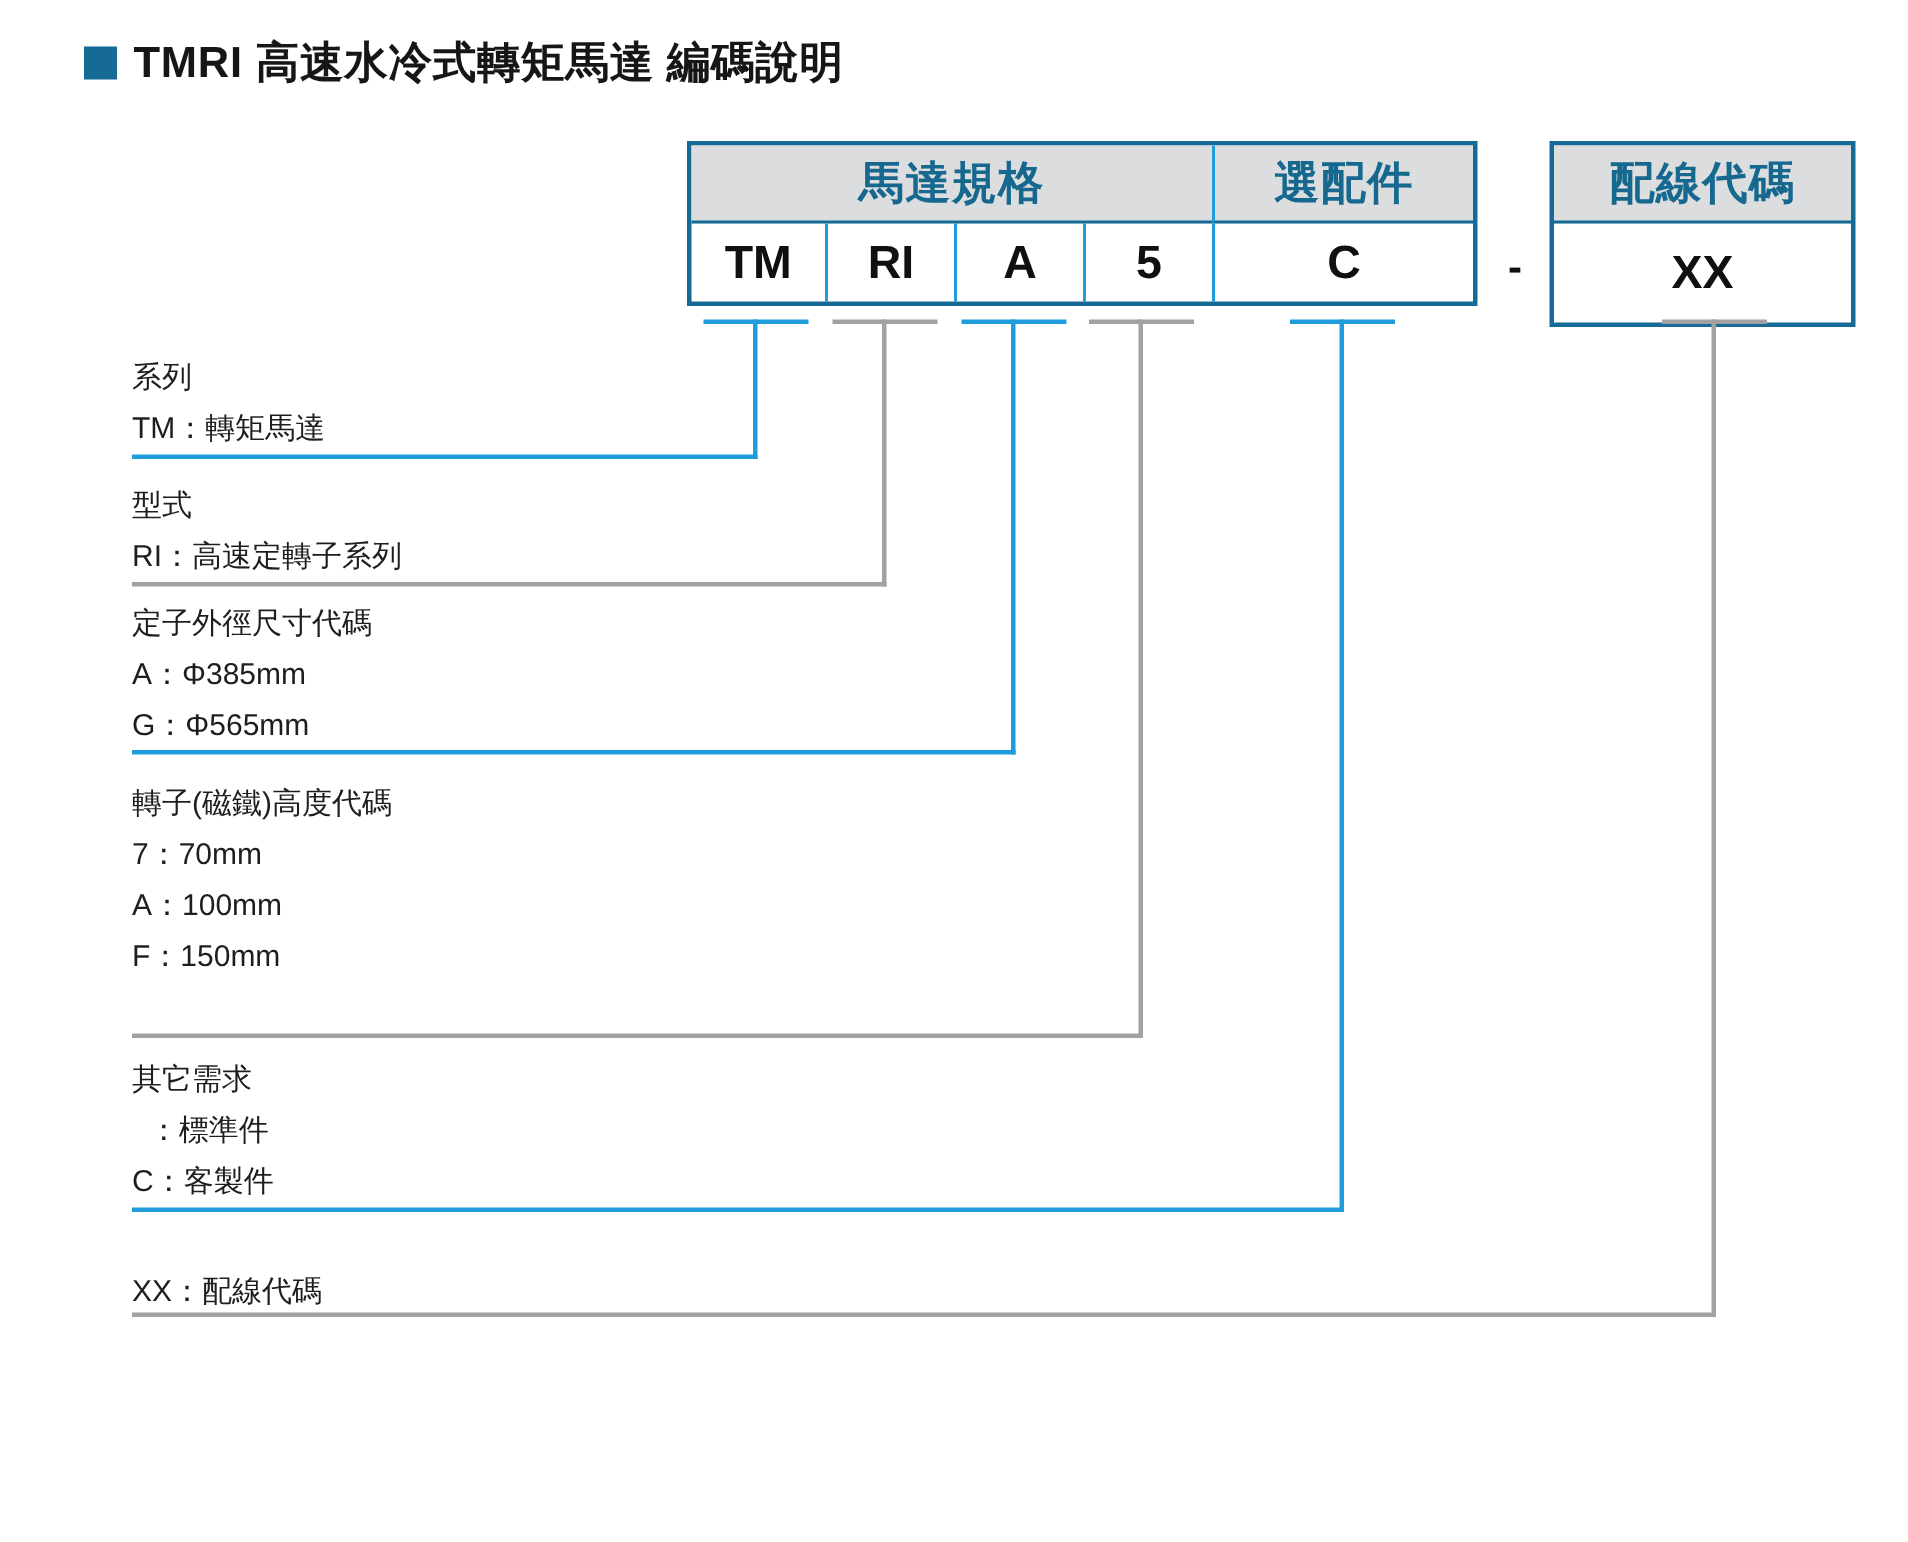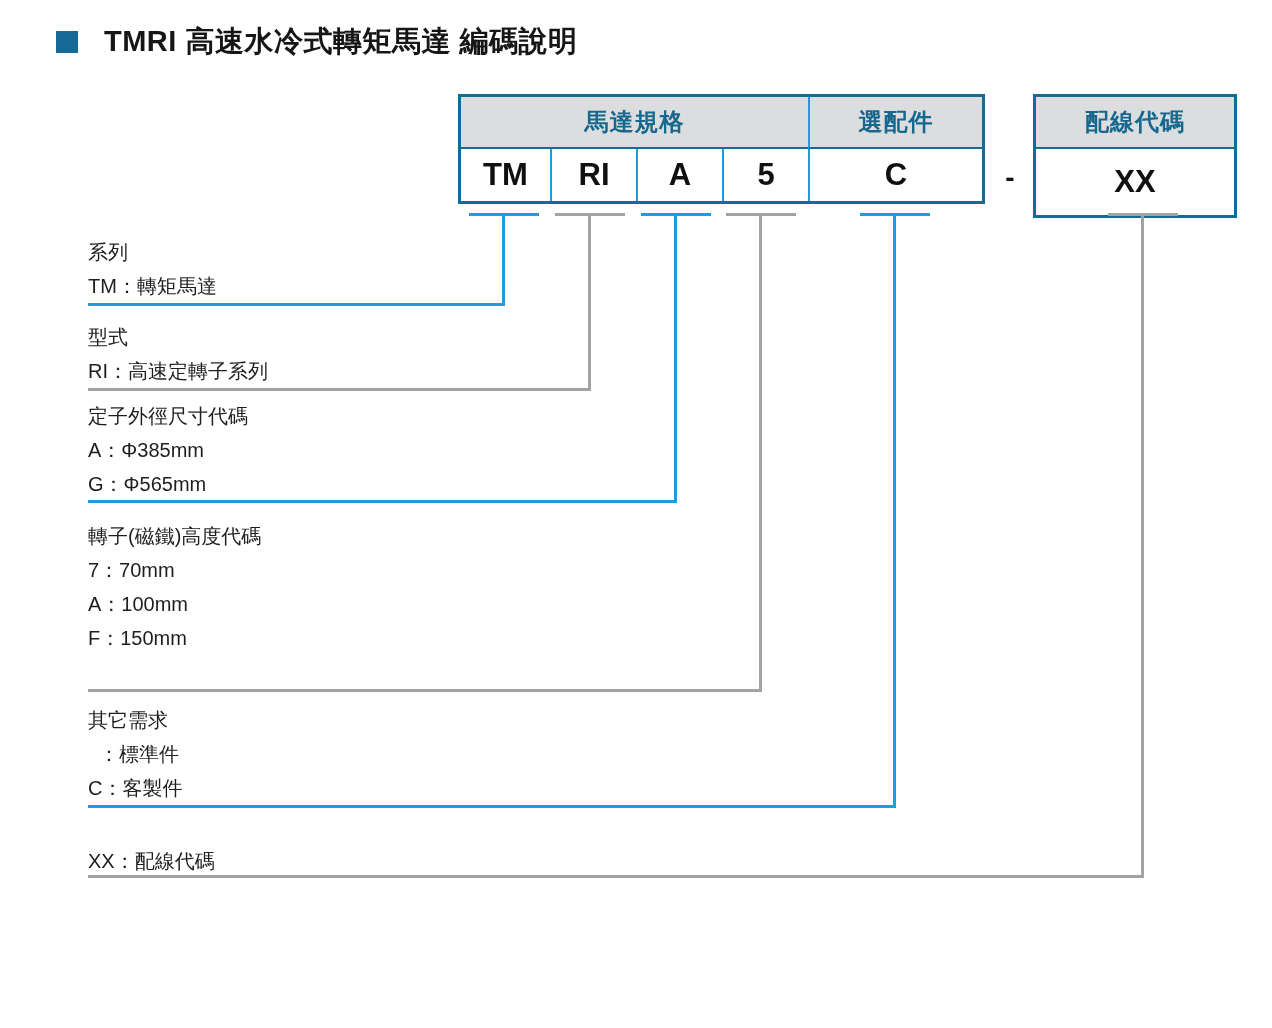--- a/index.html
+++ b/index.html
@@ -11,27 +11,27 @@
     --text:#1e1e1e;
   }
   *{margin:0;padding:0;box-sizing:border-box;}
   html,body{background:#ffffff;}
   body{font-family:"Liberation Sans","DejaVu Sans",sans-serif;color:var(--text);}
   .canvas{position:relative;width:1272px;height:1028px;background:#ffffff;overflow:hidden;}
 
   
   .title-row{position:absolute;left:56px;top:22px;display:flex;align-items:center;}
   .title-bullet{width:22px;height:22px;background:var(--border);margin-right:11px;flex:0 0 auto;}
-  .page-title{font-size:29px;font-weight:700;color:#161616;letter-spacing:0.5px;white-space:nowrap;margin-left:15px;}
+  .page-title{font-size:29px;font-weight:700;color:#161616;letter-spacing:0.5px;white-space:nowrap;}
 
   
   .code-table{position:absolute;top:94px;border:3px solid var(--border);background:#fff;display:grid;grid-template-rows:52px 1fr;}
   .t1{left:458px;width:527px;height:110px;grid-template-columns:89px 86px 86px 86px 1fr;}
   .t2{left:1033px;width:204px;height:124px;grid-template-columns:1fr;}
-  .th{background:var(--head_bg);color:var(--head_text);font-size:24px;font-weight:700;
+  .th{background:var(--head_bg);color:var(--head_text);font-size:30px;font-weight:700;
       display:flex;align-items:center;justify-content:center;border-bottom:2px solid var(--border);
       letter-spacing:1px;white-space:nowrap;}
   .th.span4{grid-column:1 / span 4;}
   .td{display:flex;align-items:center;justify-content:center;font-size:31px;font-weight:700;color:#101010;}
   .sepl{border-left:2px solid var(--accent);}
   .dash{position:absolute;left:996px;top:160px;width:28px;height:36px;line-height:36px;
         text-align:center;font-size:28px;font-weight:700;color:#101010;}
 
   
   .tick{position:absolute;top:213px;width:70px;height:3px;}

